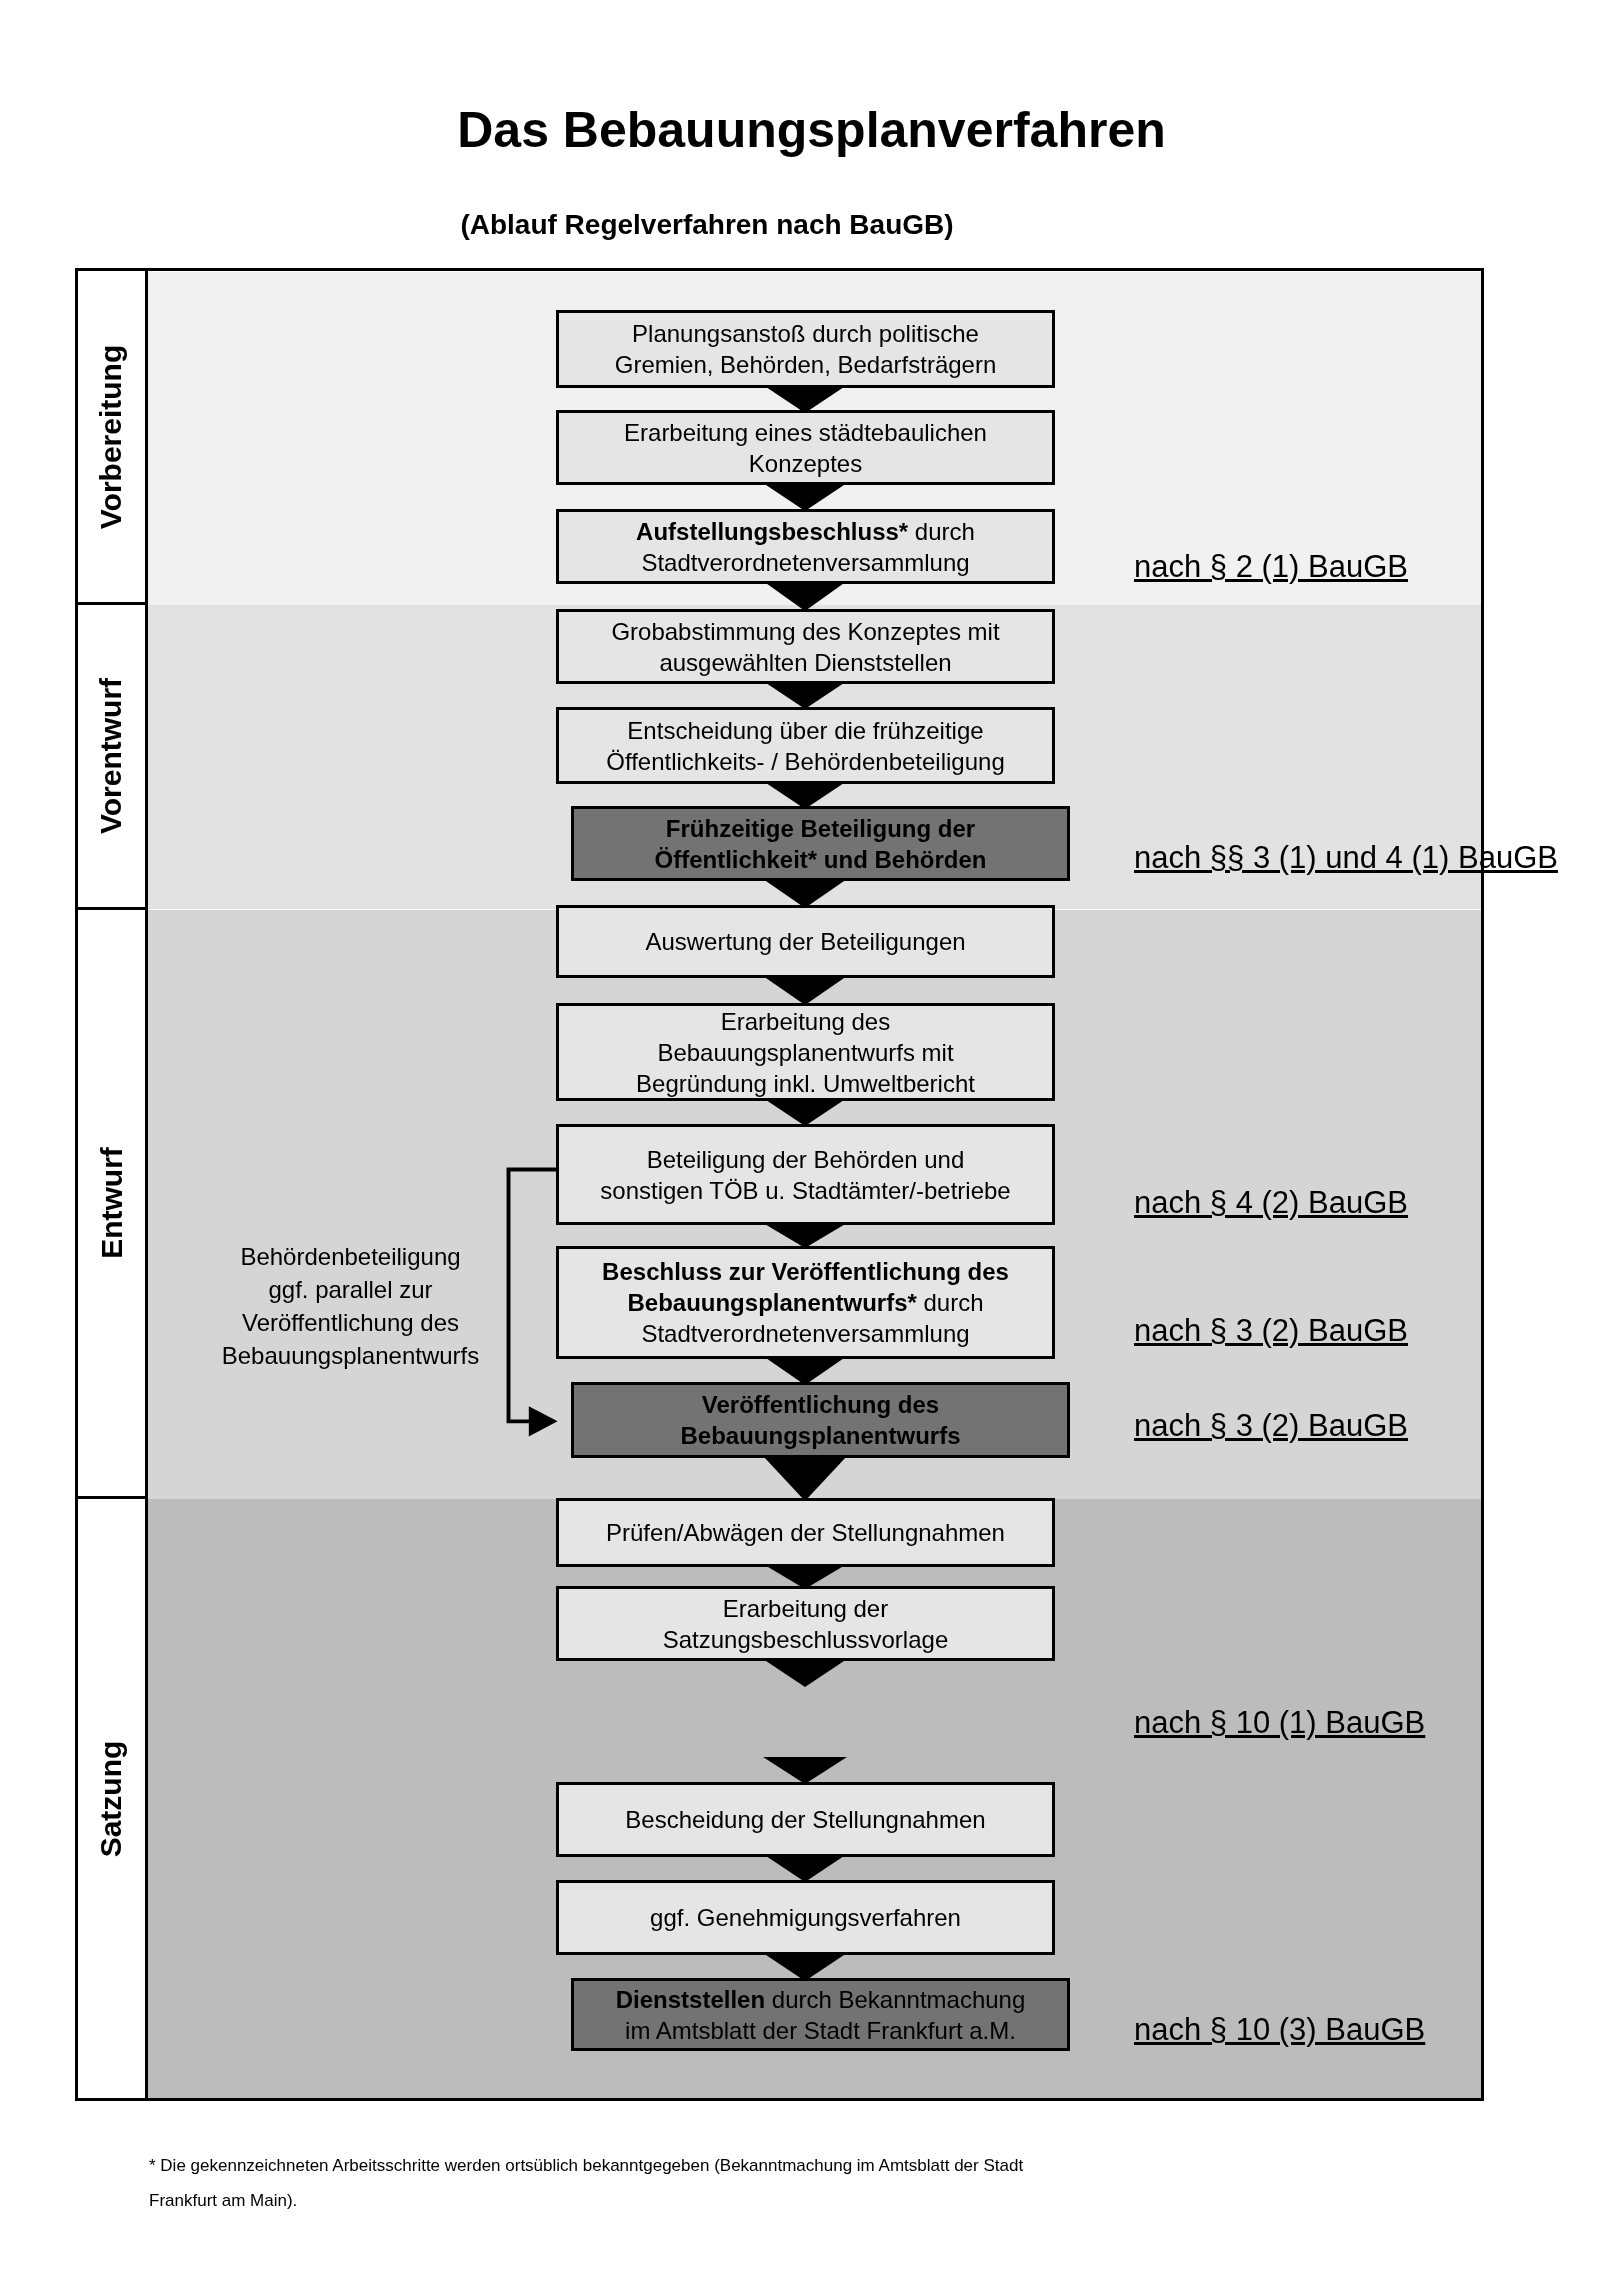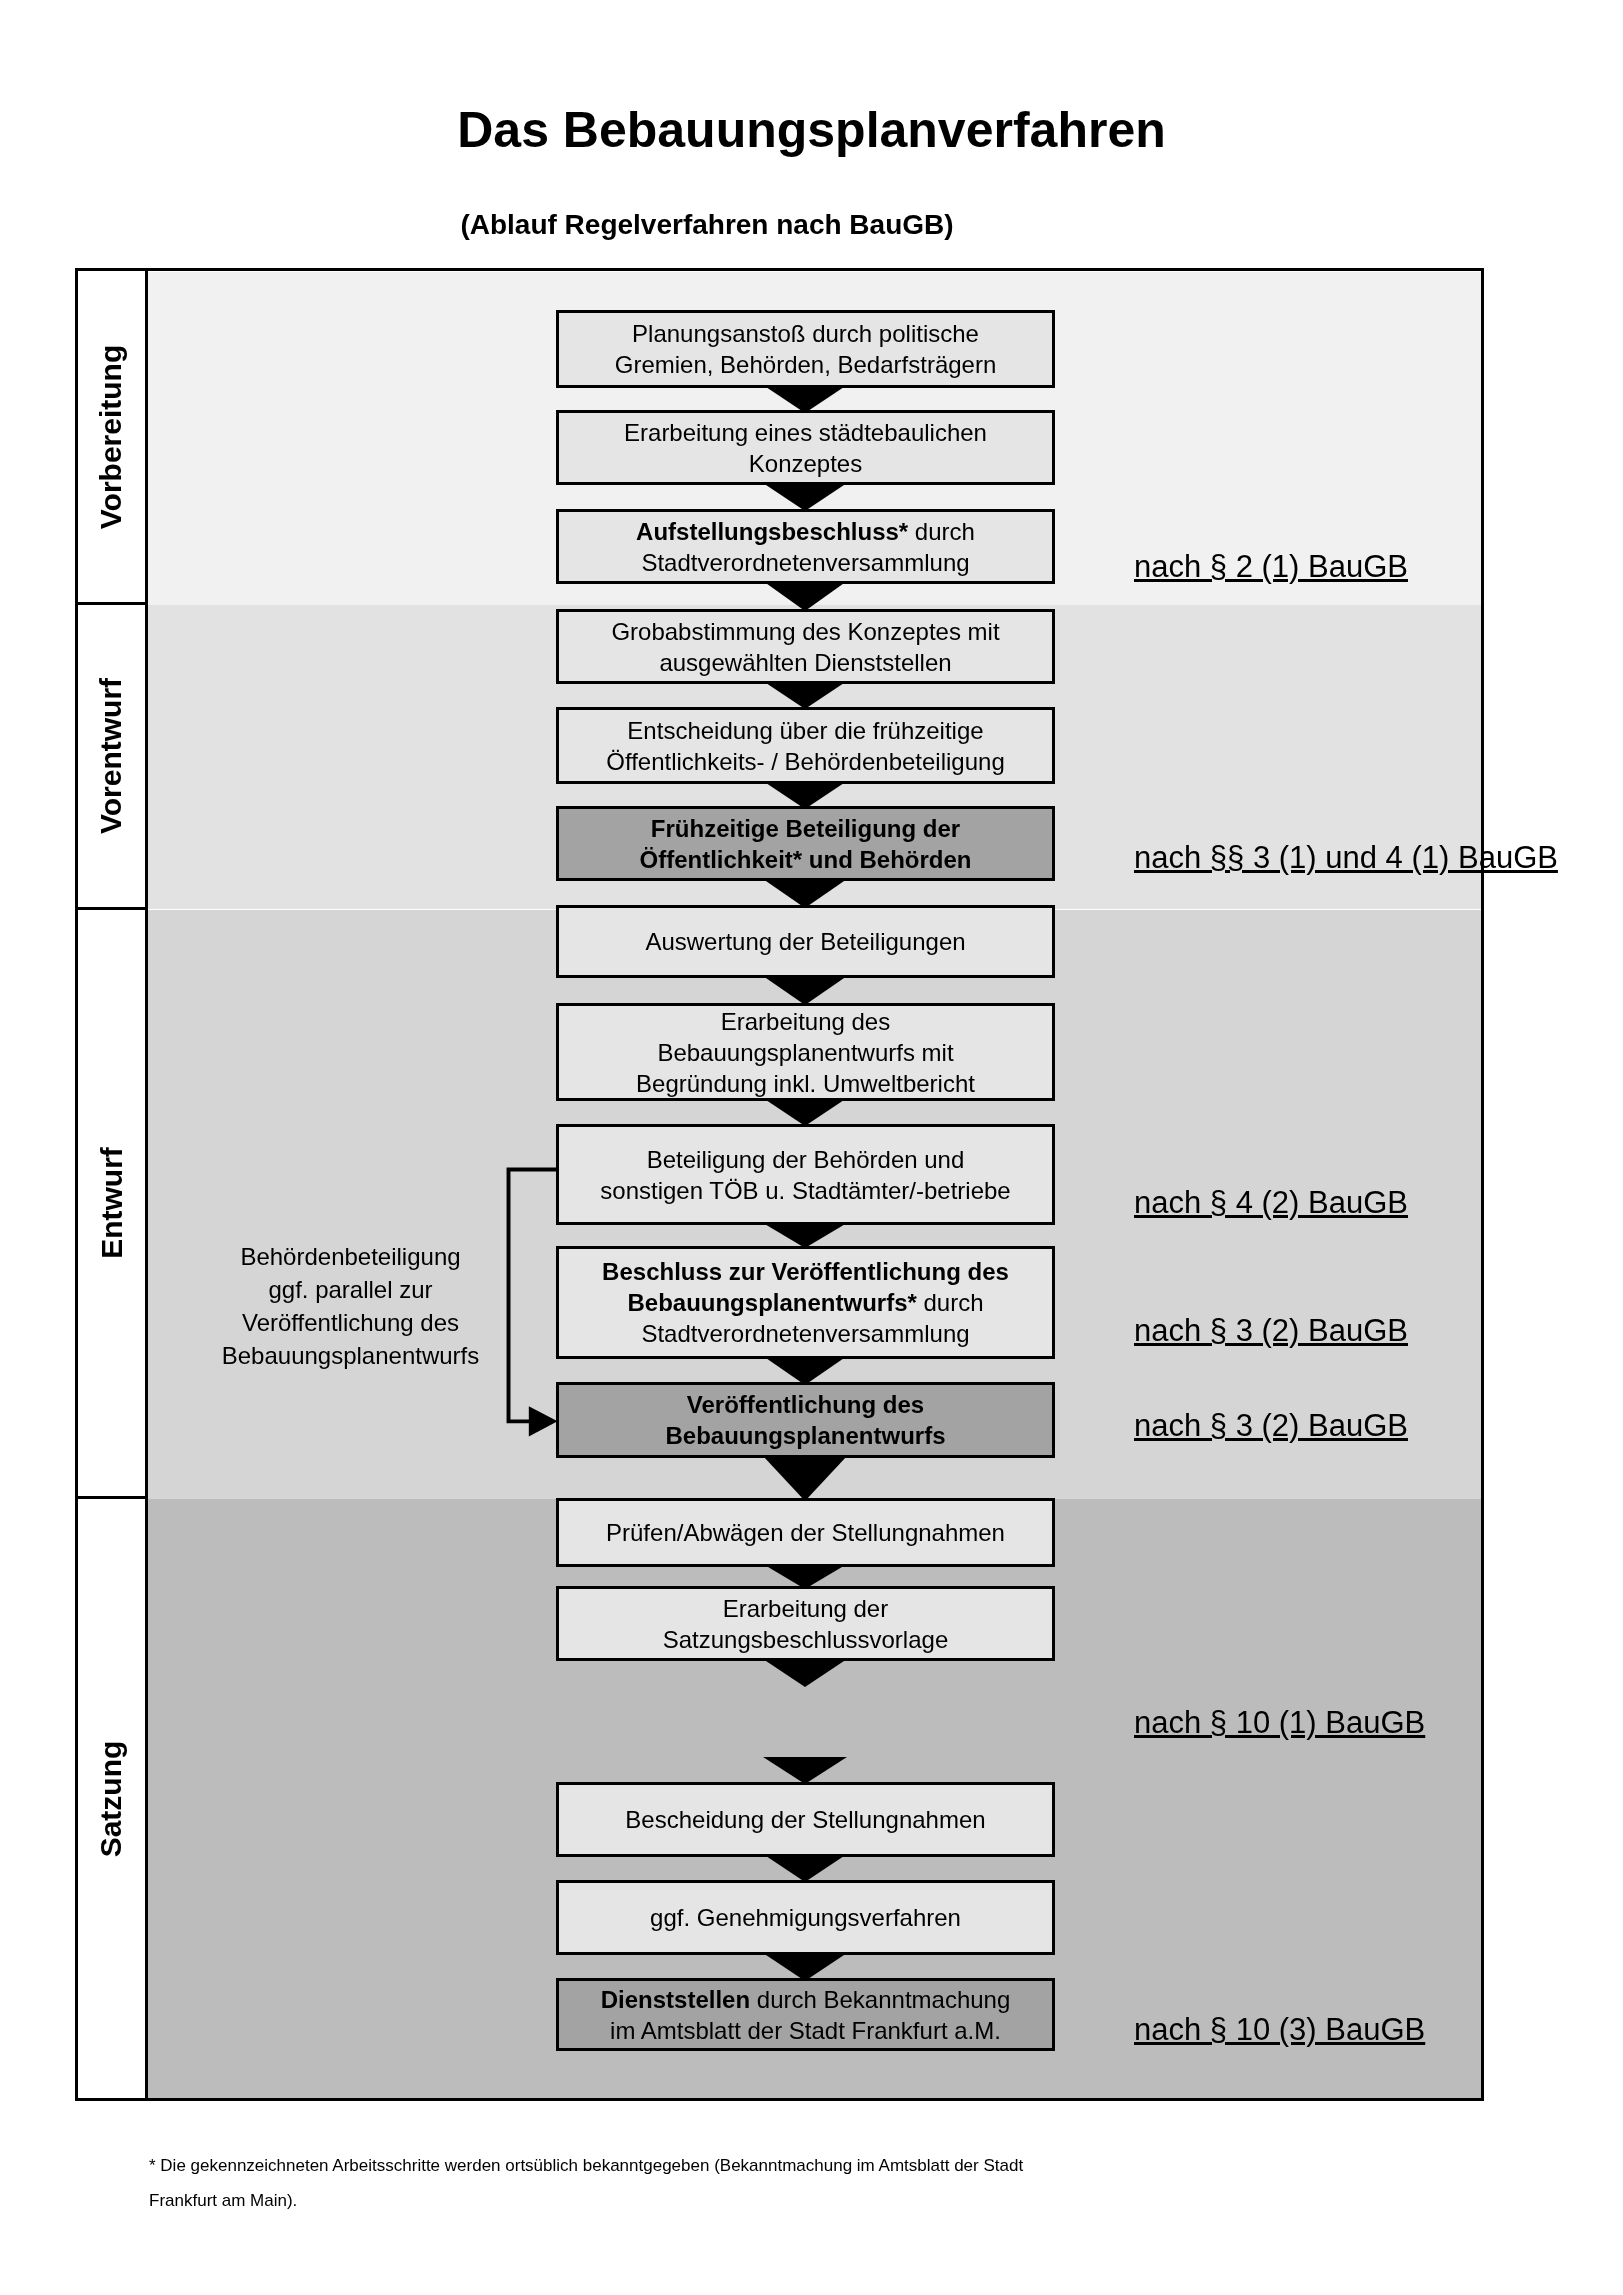--- a/index.html
+++ b/index.html
@@ -11,21 +11,21 @@
             font-size:28px;font-weight:bold;}
   .frame{position:absolute;left:75px;top:268px;width:1409px;height:1833px;
          border:3.3px solid #000;box-sizing:border-box;background:#fff;}
   .secbg{position:absolute;left:147px;}
   .cell{position:absolute;left:75px;width:73px;border:3.3px solid #000;box-sizing:border-box;
         background:#fff;display:flex;align-items:center;justify-content:center;}
   .cell span{transform:rotate(-90deg);white-space:nowrap;font-weight:bold;font-size:30px;}
   .box{position:absolute;left:556px;width:499px;border:3.3px solid #000;box-sizing:border-box;
        background:#e5e5e5;display:flex;align-items:center;justify-content:center;text-align:center;}
   .box .bt{font-size:24px;line-height:31px;white-space:pre-line;padding:0 5.2px;}
-  .box.blue{background:#a3a3a3;}
+  .box.blue{background:#737373;margin-left:15px;}
   .b{font-weight:bold;}
   .arr{position:absolute;left:763px;width:0;height:0;
        border-left:42px solid transparent;border-right:42px solid transparent;
        border-top:27.5px solid #000;}
   .anno{position:absolute;left:1134px;font-size:31px;line-height:29px;white-space:nowrap;text-decoration:underline;}
   .sidenote{position:absolute;left:167px;top:1240px;width:367px;text-align:center;
             font-size:24px;line-height:33px;white-space:pre-line;}
   .footnote{position:absolute;left:119px;top:2148px;width:1414px;font-size:17px;
             line-height:35px;white-space:pre-line;margin-left:30px;}
   svg.connector{position:absolute;left:0;top:0;pointer-events:none;}

